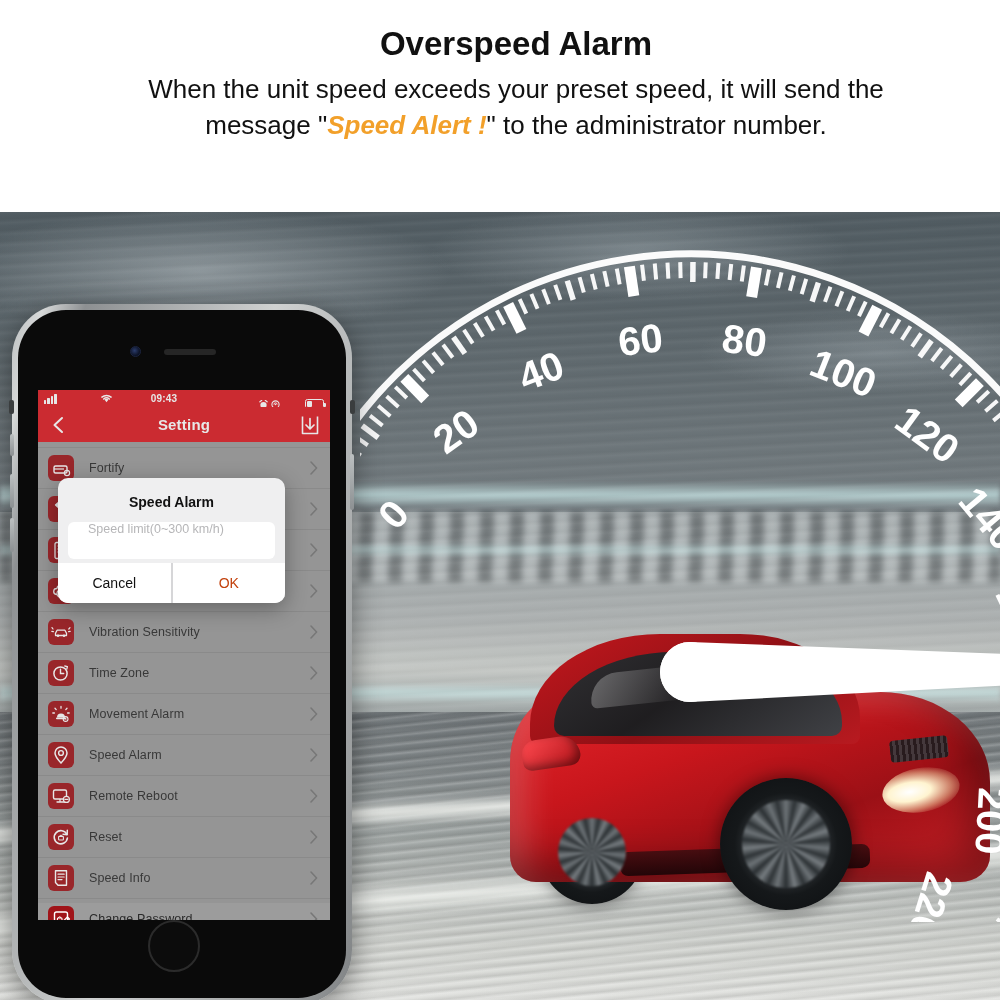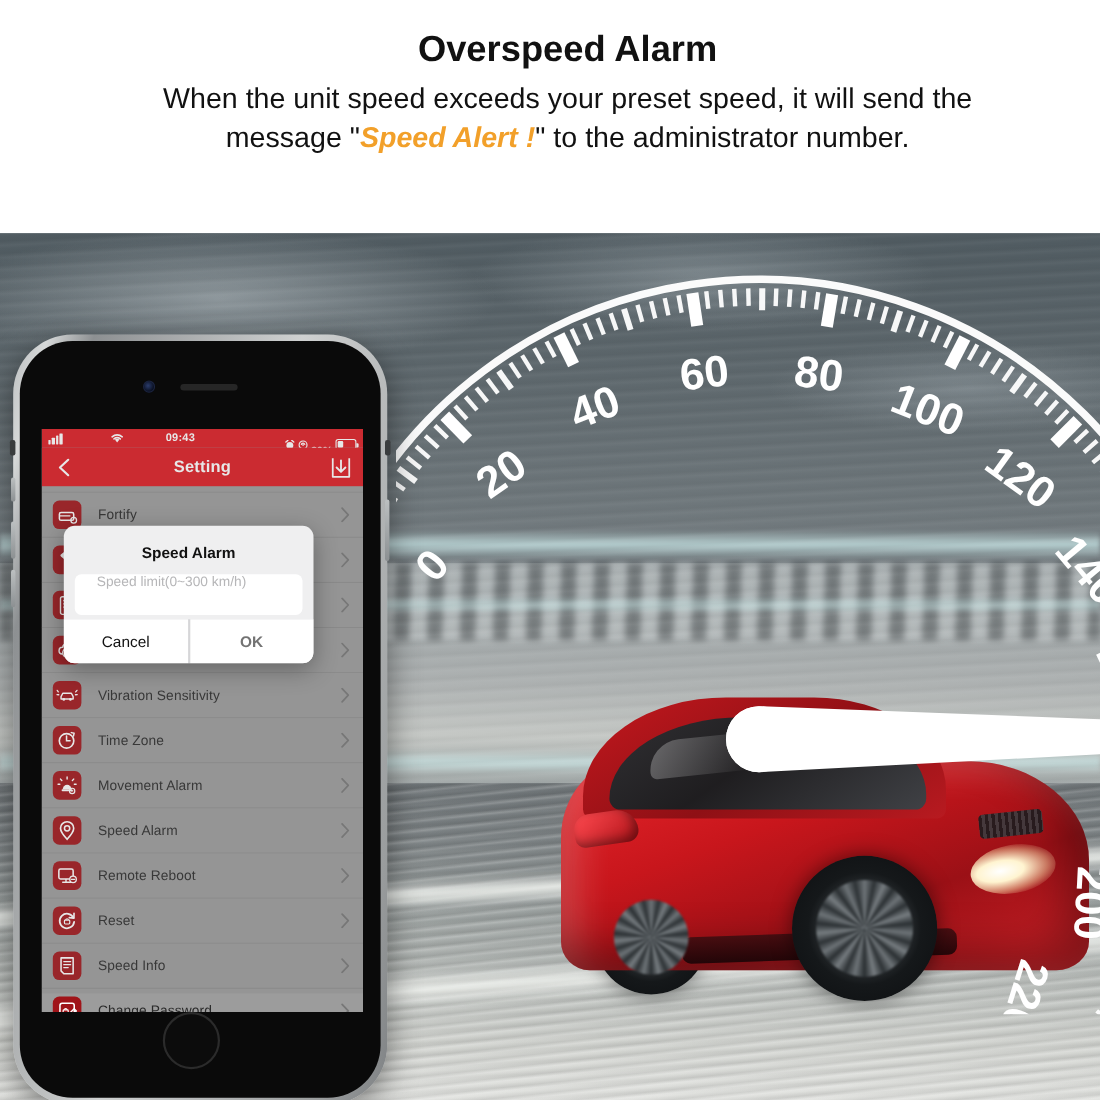--- a/index.html
+++ b/index.html
@@ -290,21 +290,21 @@
     margin: 0 10px 0 10px; height: 37px; background:#fff; border-radius:6px;
     display:flex; align-items:flex-start; padding-left:20px;
     font-size:12.5px; color:#b6b6b8;
   }
   .dlg-btns { display:flex; margin-top:4px; gap:2px; background:#d6d6d8; }
   .dlg-btn {
     flex:1; height:40px; background:#fff; display:flex;
     align-items:center; justify-content:center; font-size:14px;
   }
   .dlg-cancel { color:#111; }
-  .dlg-ok { color:#737373;font-weight:bold; }
+  .dlg-ok { color:#c2410c; }
 </style>
 </head>
 <body>
 
 <div id="page">
 
   <div class="header">
     <h1>Overspeed Alarm</h1>
     <div class="sub">
       <span class="line">When the unit speed exceeds your preset speed, it will send the</span>

